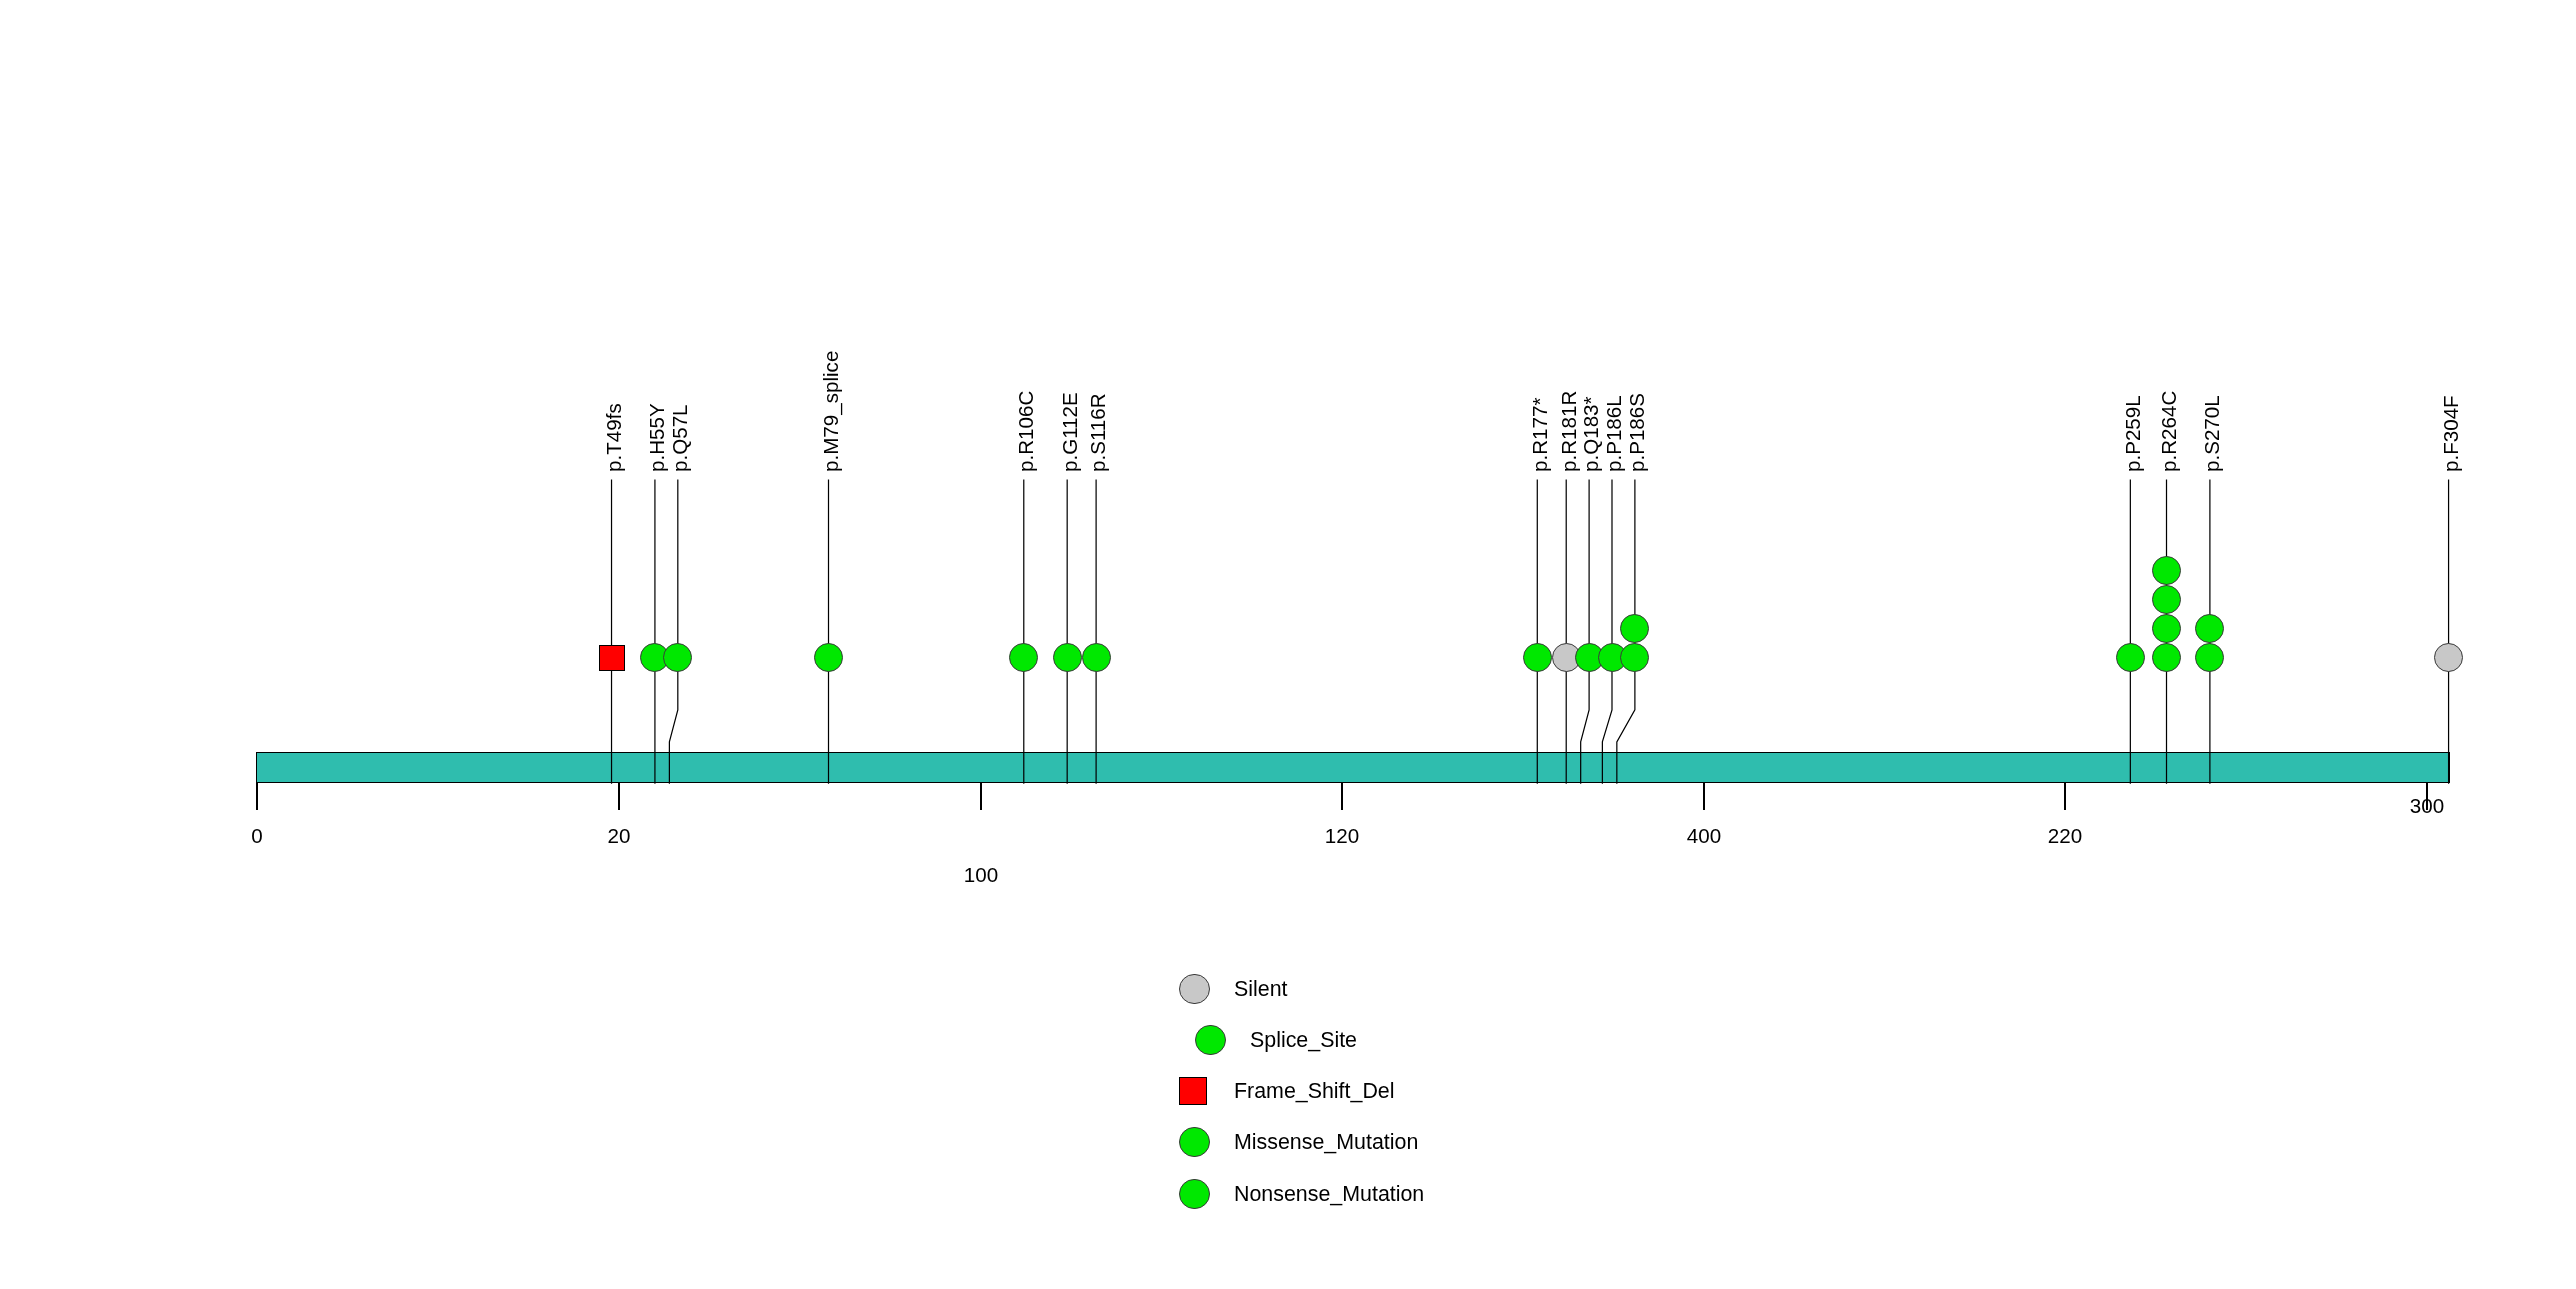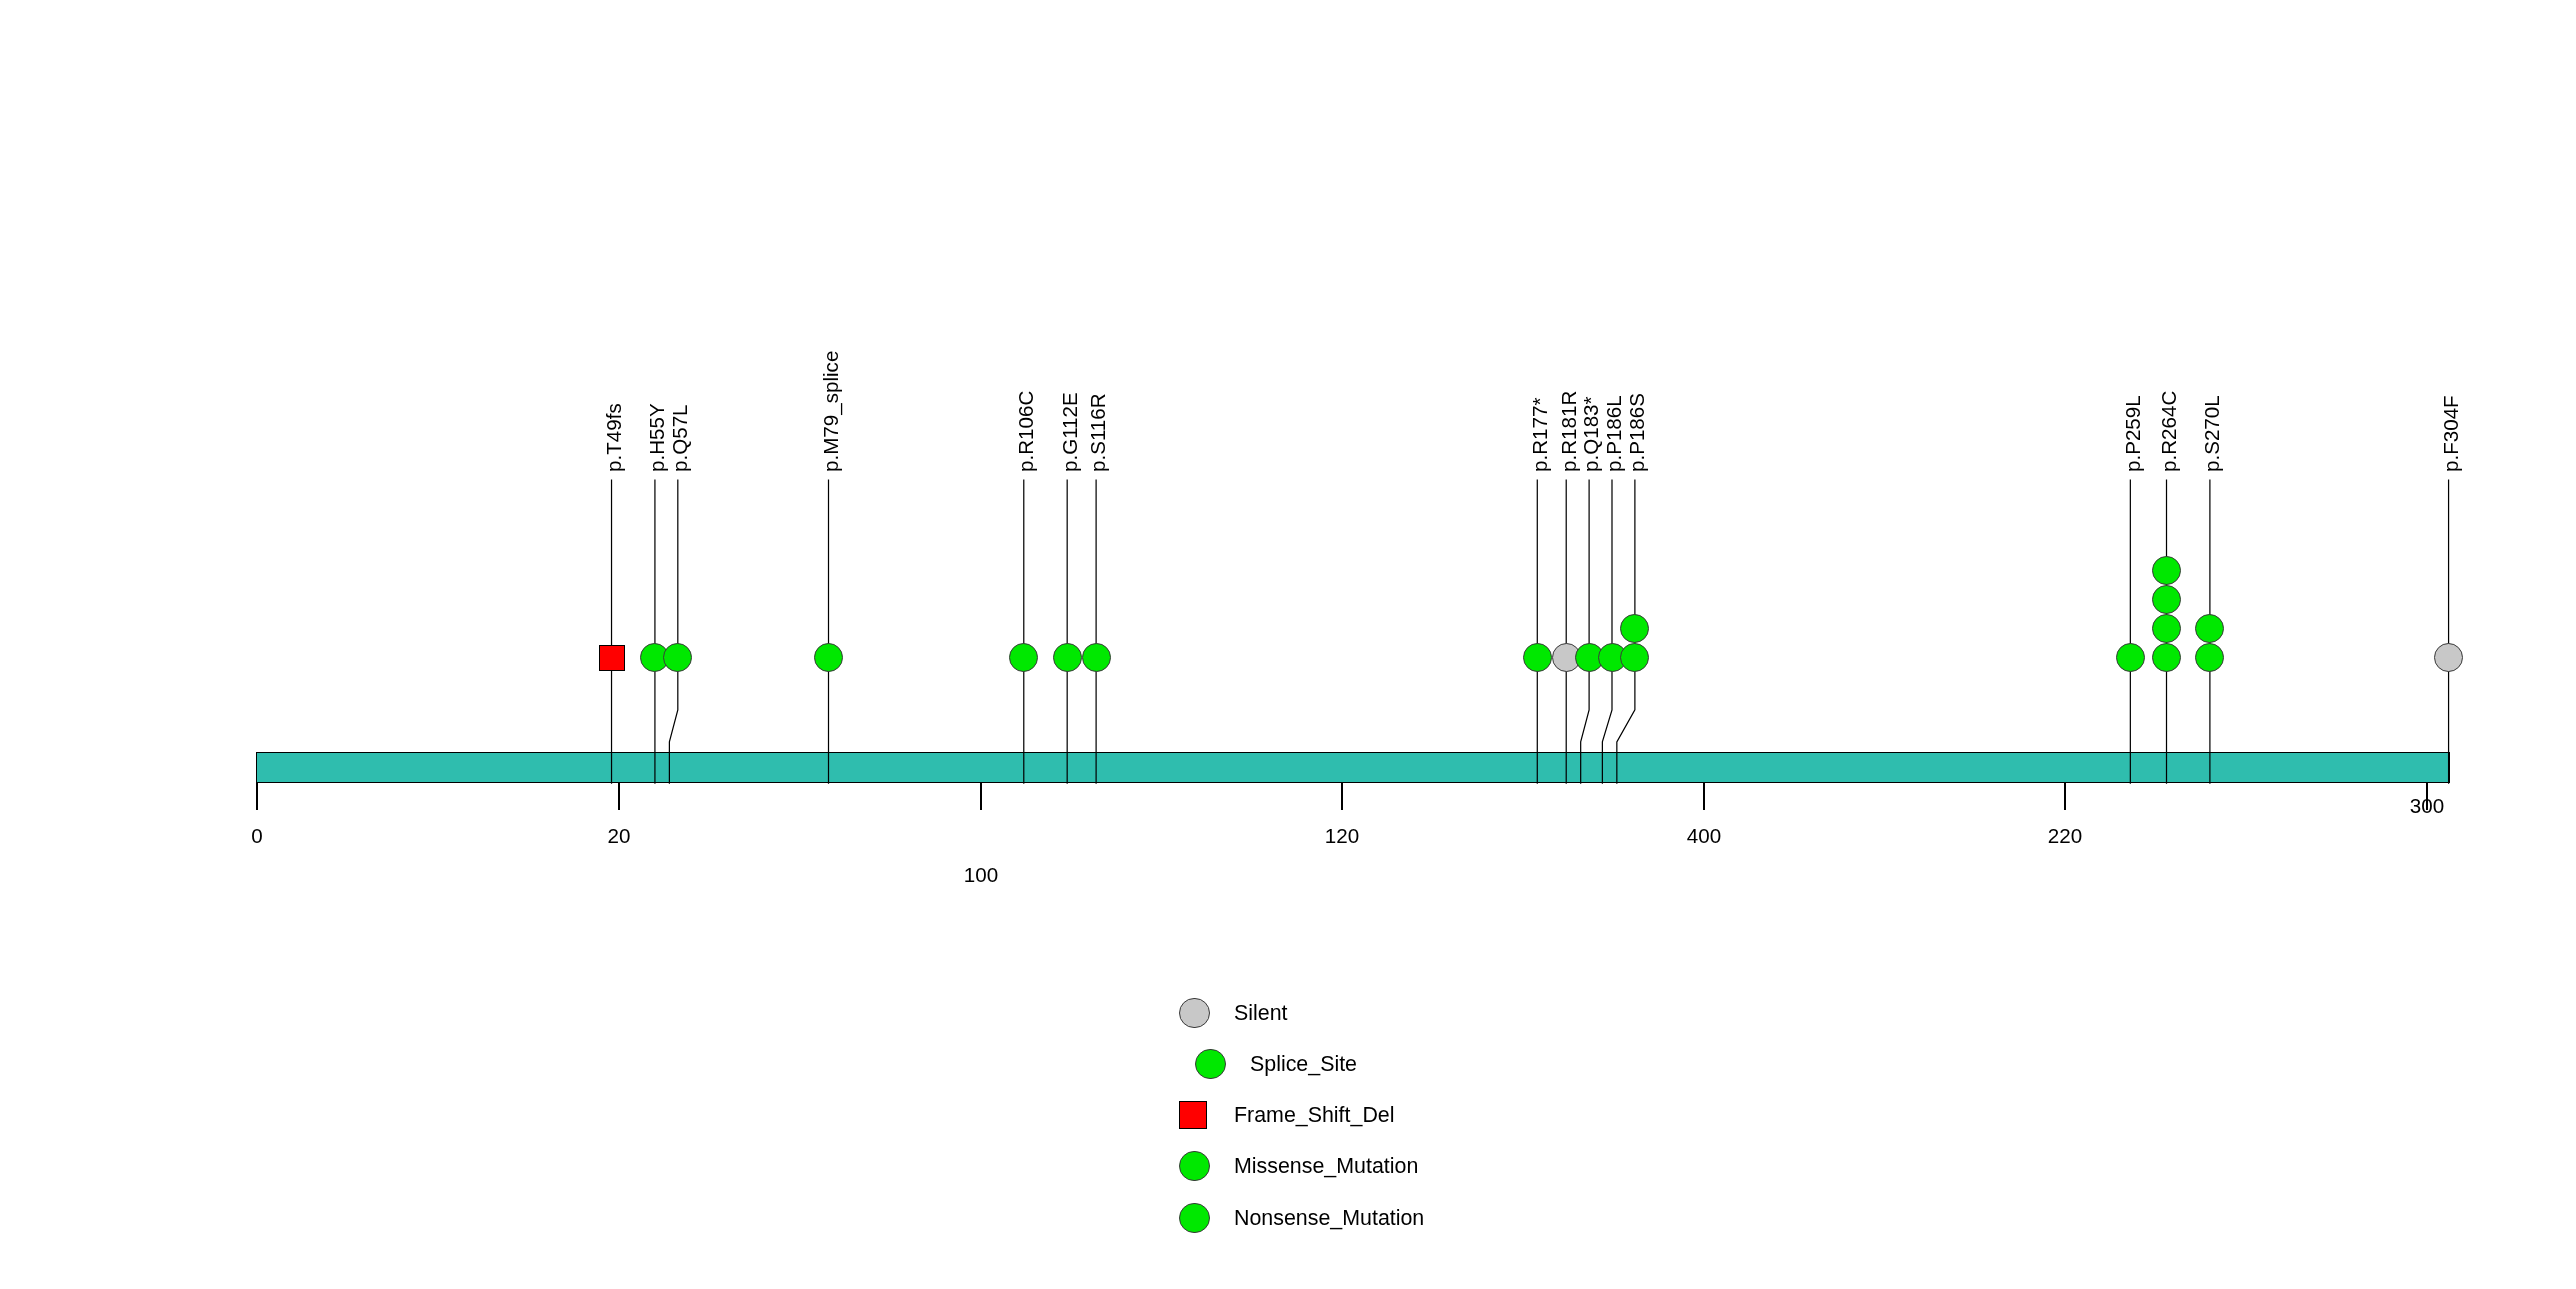--- a/index.html
+++ b/index.html
@@ -22,21 +22,21 @@
   .marker.square{border-radius:0;border-color:#000;}
 
   
   .mut-label{position:absolute;font-size:20.6px;line-height:20.6px;
              white-space:nowrap;color:#000;
              transform-origin:0 0;
              transform:rotate(-90deg);}
 
   
   .legend{position:absolute;}
-  .legend-row{position:absolute;height:34px;margin-top:24px;}
+  .legend-row{position:absolute;height:34px;}
   .legend-key{position:absolute;box-sizing:border-box;border:1.1px solid #3a3a3a;}
   .legend-key.circle{border-radius:50%;}
   .legend-key.square{border-radius:0;border-color:#000;}
   .legend-text{position:absolute;font-size:21.4px;line-height:21.4px;
                white-space:nowrap;color:#000;}
 </style>
 </head>
 <body>
 
 <div id="stage">

